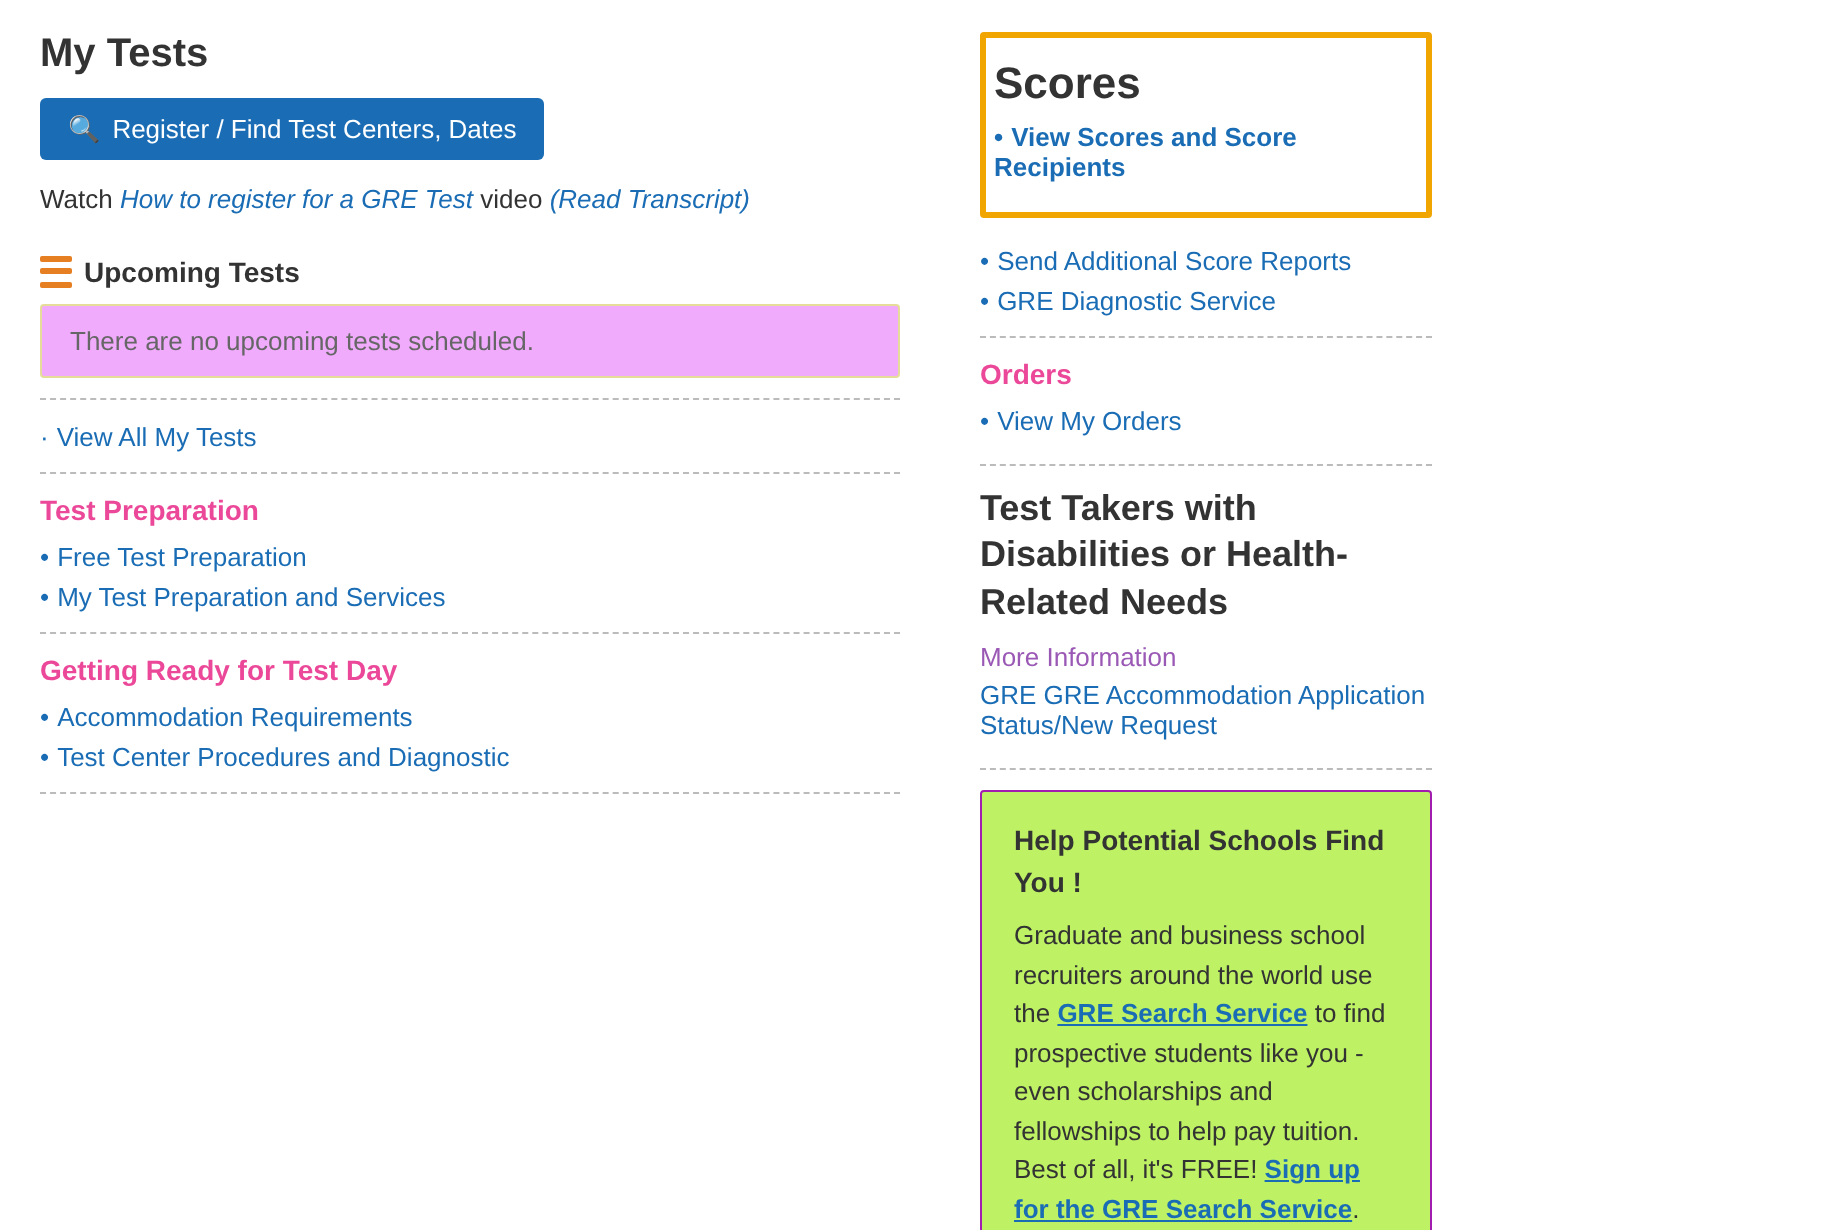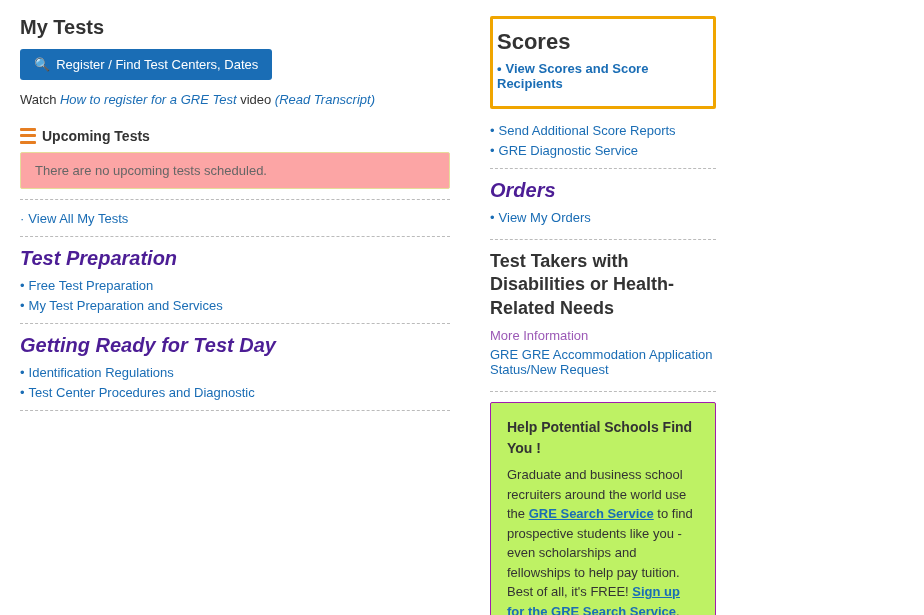--- a/index.html
+++ b/index.html
@@ -26,25 +26,24 @@
       flex: 1;
       padding-left: 10px;
     }
     h2.section-title {
       font-size: 20px;
       font-weight: bold;
       color: #333;
       margin-bottom: 10px;
     }
     h3.section-title {
-      font-size: 20px;
-      font-weight: bold;
-      color: #4c1d95;
+      font-size: 14px;
+      font-weight: bold;
+      color: #ec4899;
       margin-bottom: 8px;
-      font-style: italic;
     }
     .register-btn {
       background-color: #1a6db5;
       color: #fff;
       border: none;
       padding: 8px 14px;
       border-radius: 3px;
       font-size: 13px;
       cursor: pointer;
       display: flex;
@@ -84,21 +83,21 @@
       height: 3px;
       background: #e67e22;
       border-radius: 1px;
     }
     .upcoming-header-text {
       font-weight: bold;
       font-size: 14px;
       color: #333;
     }
     .no-tests-box {
-      background: #fca5a5;
+      background: #f0abfc;
       border: 1px solid #e6dc9a;
       padding: 10px 14px;
       font-size: 13px;
       color: #666;
       margin-bottom: 10px;
       border-radius: 2px;
     }
     .divider {
       border: none;
       border-top: 1px dashed #bbb;
@@ -243,21 +242,21 @@
       <div class="section-links">
         <a href="#" class="link-item">Free Test Preparation</a>
         <a href="#" class="link-item">My Test Preparation and Services</a>
       </div>
       <hr class="divider">
     </div>
 
     <div class="section-block">
       <h3 class="section-title">Getting Ready for Test Day</h3>
       <div class="section-links">
-        <a href="#" class="link-item">Identification Regulations</a>
+        <a href="#" class="link-item">Accommodation Requirements</a>
         <a href="#" class="link-item">Test Center Procedures and Diagnostic</a>
       </div>
       <hr class="divider">
     </div>
 
   </div>
 
   <div class="right-col">
 
     <div class="scores-box">

